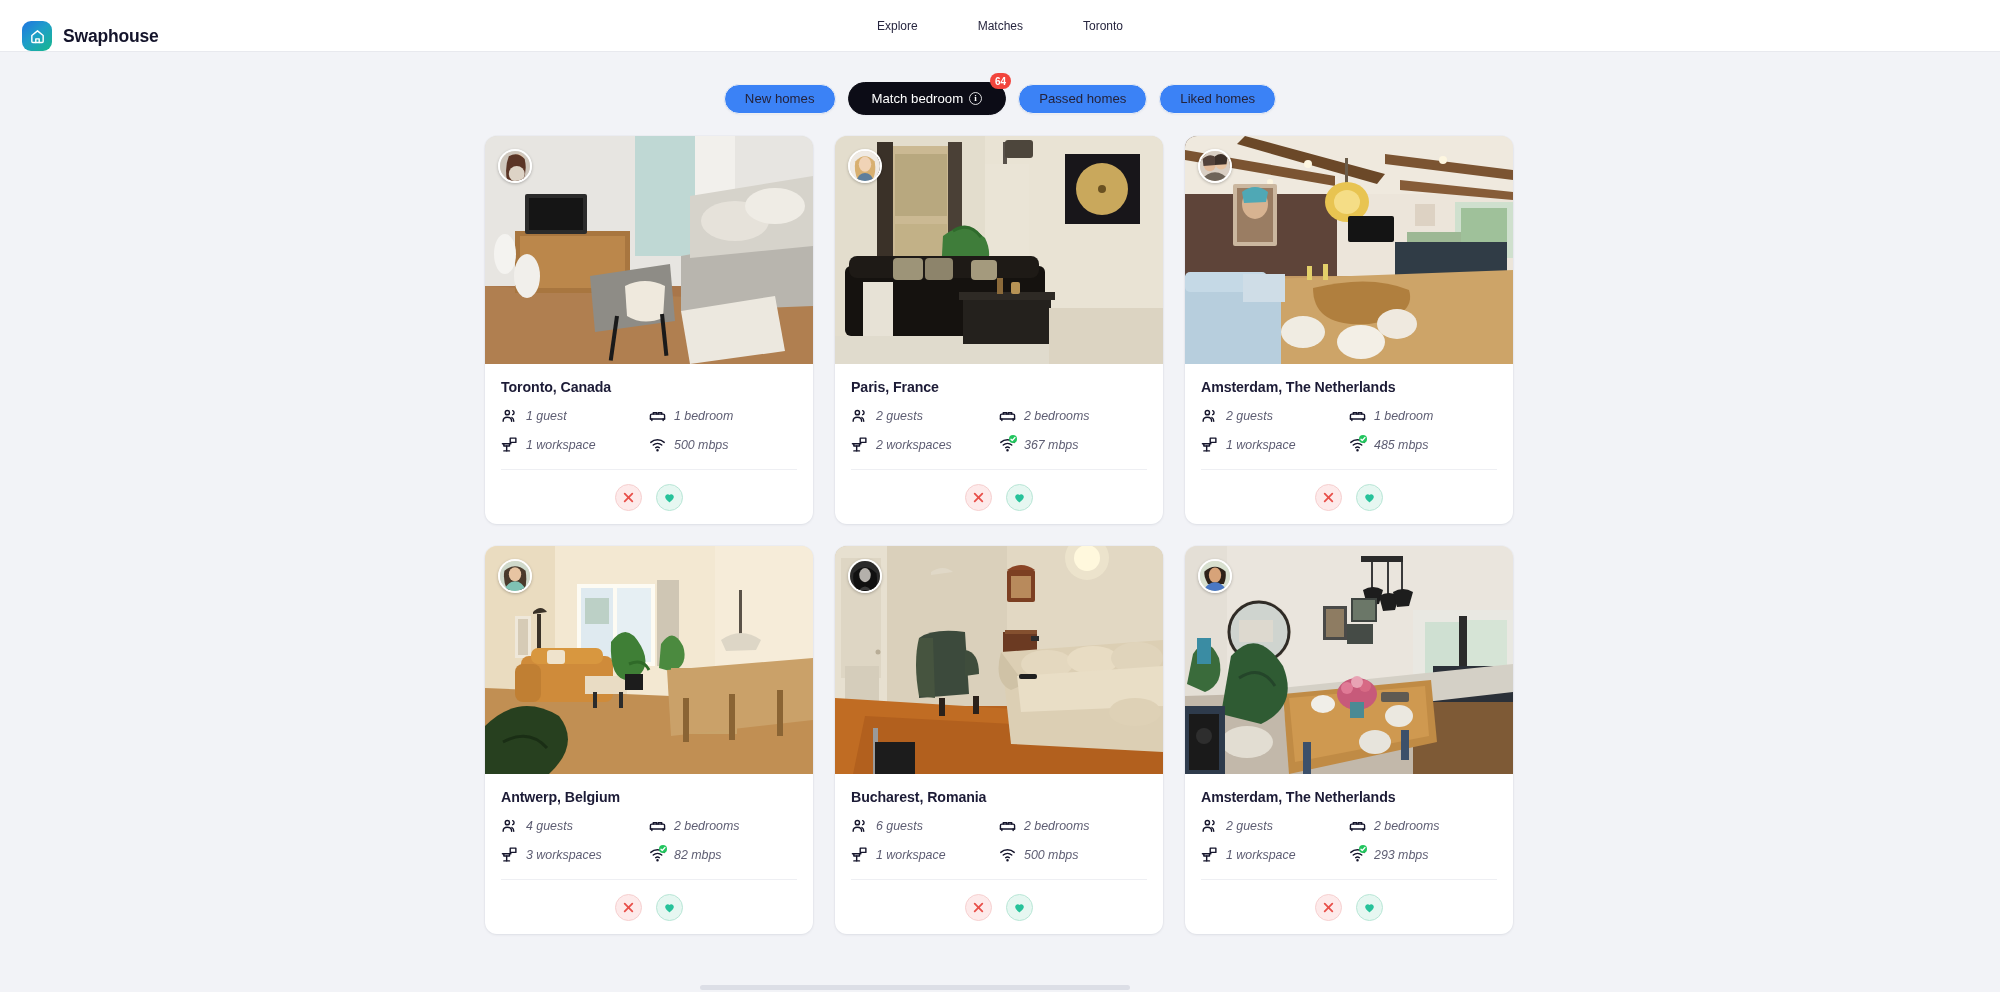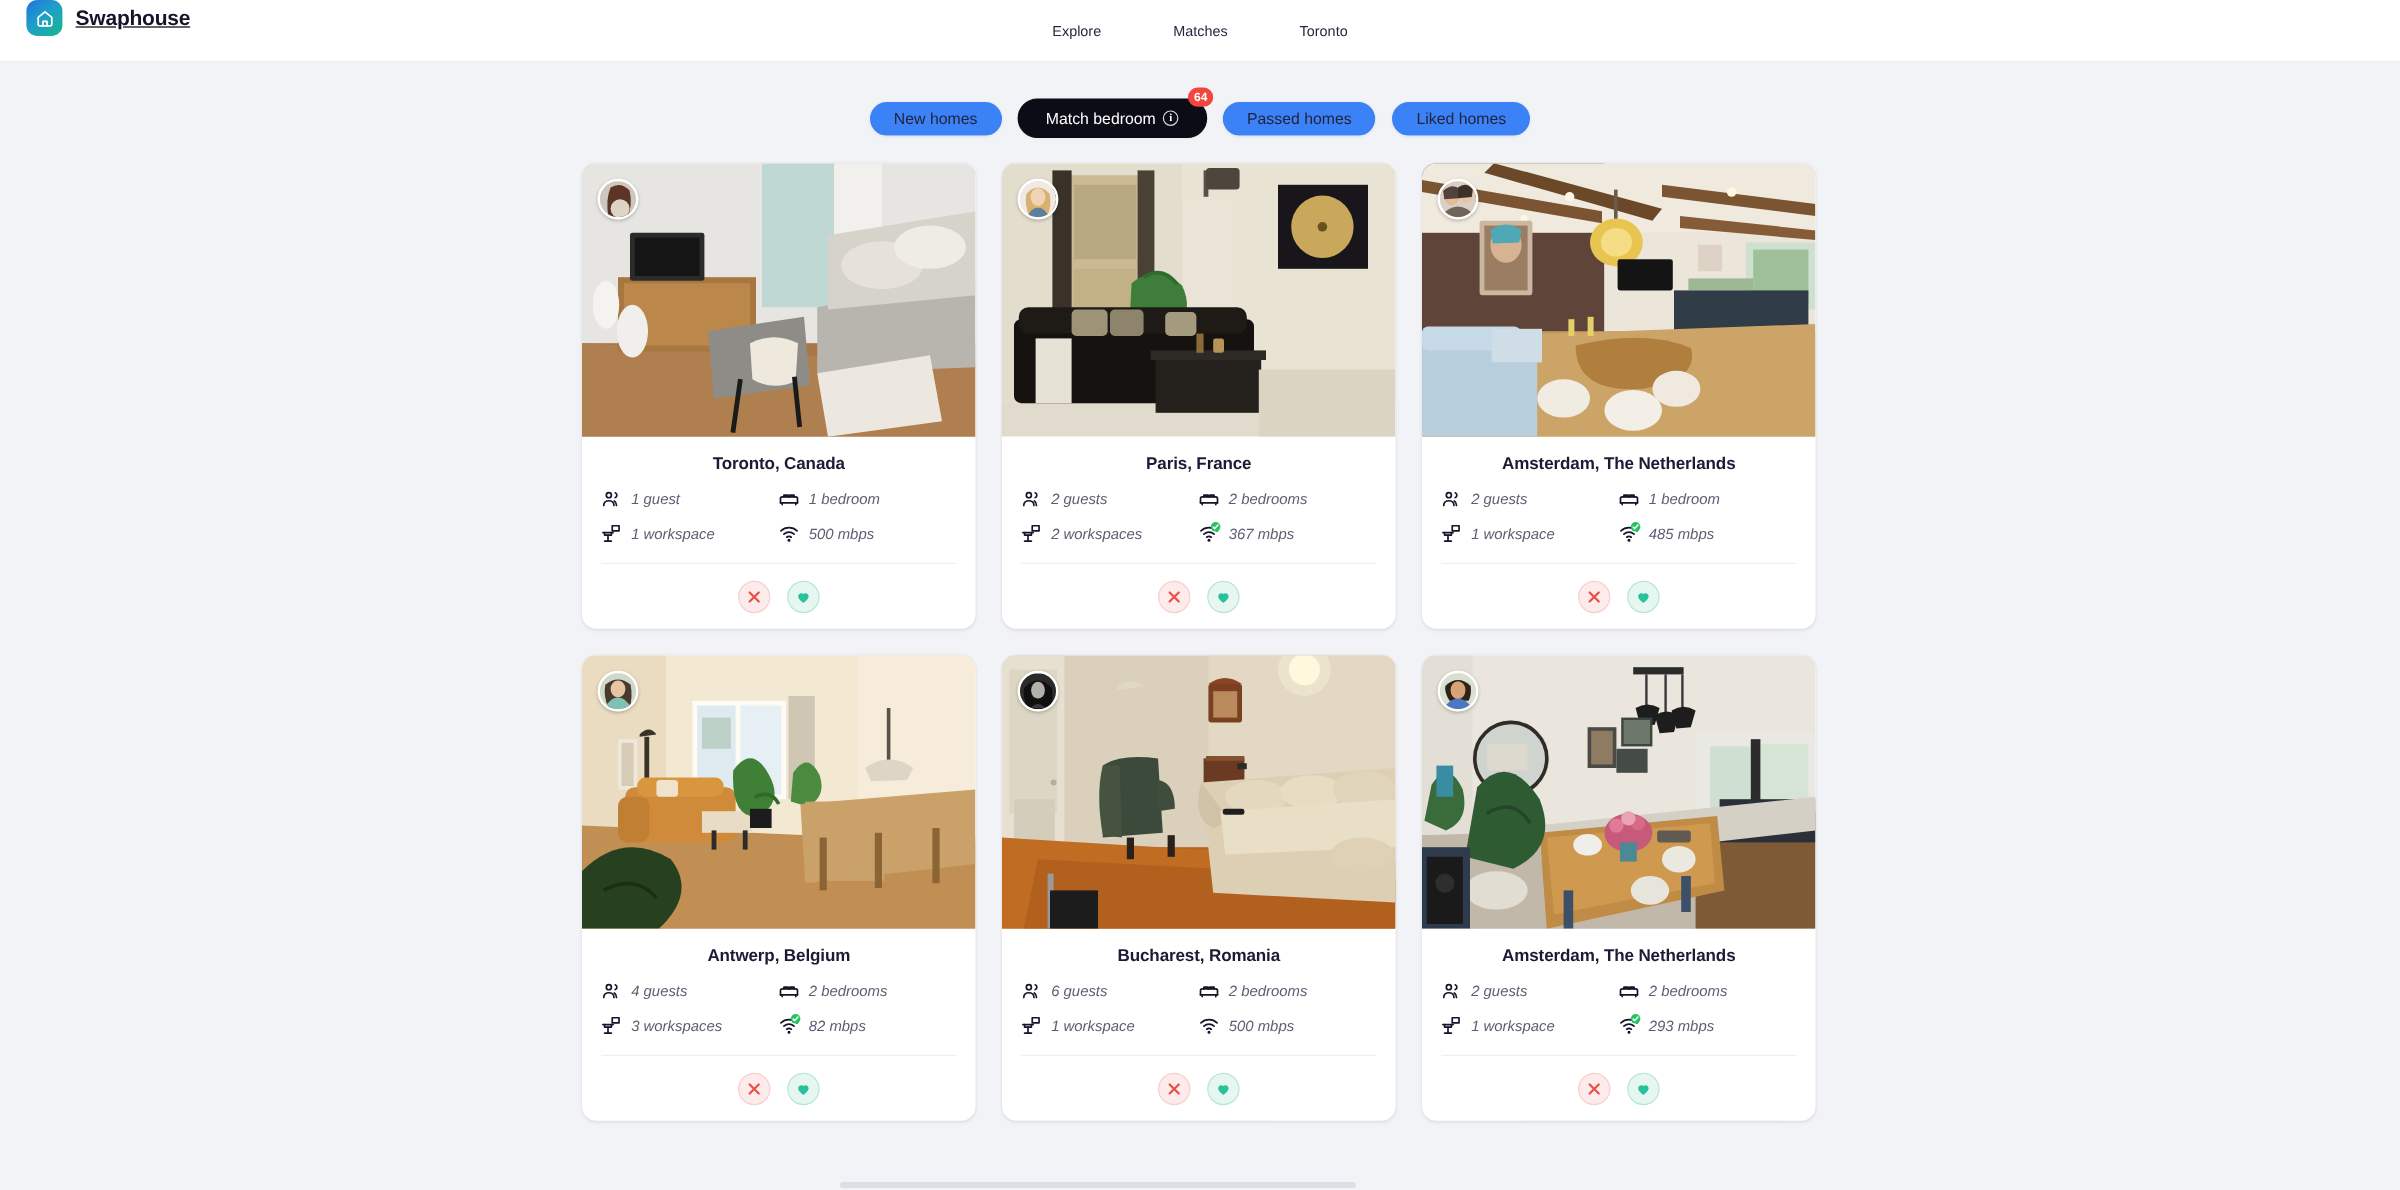--- a/index.html
+++ b/index.html
@@ -7,23 +7,22 @@
     width: 2000px; height: 992px;
     background: #f2f3f7;
     font-family: "Liberation Sans", sans-serif;
     overflow: hidden;
   }
   
   .header {
     height: 52px; width: 100%;
     background: #ffffff;
     border-bottom: 1px solid #e8e9ee;
-    display: flex; align-items: flex-start;
+    display: flex; align-items: flex-end;
     position: relative;
-    text-decoration: underline;
   }
   .brand { display: flex; align-items: center; gap: 11px; margin-left: 22px; }
   .logo-tile {
     width: 30px; height: 30px; border-radius: 9px;
     background: linear-gradient(140deg, #1f74e0 0%, #1f9ec9 45%, #17b88c 100%);
     display: flex; align-items: center; justify-content: center;
   }
   .brand-name { font-size: 17.5px; font-weight: 700; color: #14142b; letter-spacing: -0.2px; }
   .nav {
     position: absolute; left: 50%; top: 50%;
@@ -88,21 +87,21 @@
     position: absolute; left: 13px; top: 13px;
     width: 34px; height: 34px; border-radius: 50%;
     border: 2px solid #ffffff; overflow: hidden;
     box-shadow: 0 1px 3px rgba(0,0,0,.25);
     z-index: 4;
   }
   .avatar-art { position: absolute; inset: 0; }
   .card-body { padding: 15px 16px 0 16px; }
   .card-title {
     font-size: 14.2px; font-weight: 700; color: #1c1b36;
-    letter-spacing: -0.1px; margin-bottom: 12px; text-align: center;
+    letter-spacing: -0.1px; margin-bottom: 12px;
   }
   .specs { display: grid; grid-template-columns: 1fr 1fr; row-gap: 12px; font-style: italic; }
   .spec { display: flex; align-items: center; gap: 8px; }
   .spec-label { font-size: 12.4px; color: #5d5d72; white-space: nowrap; }
   .spec-icon { width: 17px; height: 17px; flex: none; position: relative; display: block; }
   .wifi-check {
     position: absolute; right: -1px; top: -1px;
     width: 8px; height: 8px; border-radius: 50%;
     background: #22c55e;
     display: flex; align-items: center; justify-content: center;

